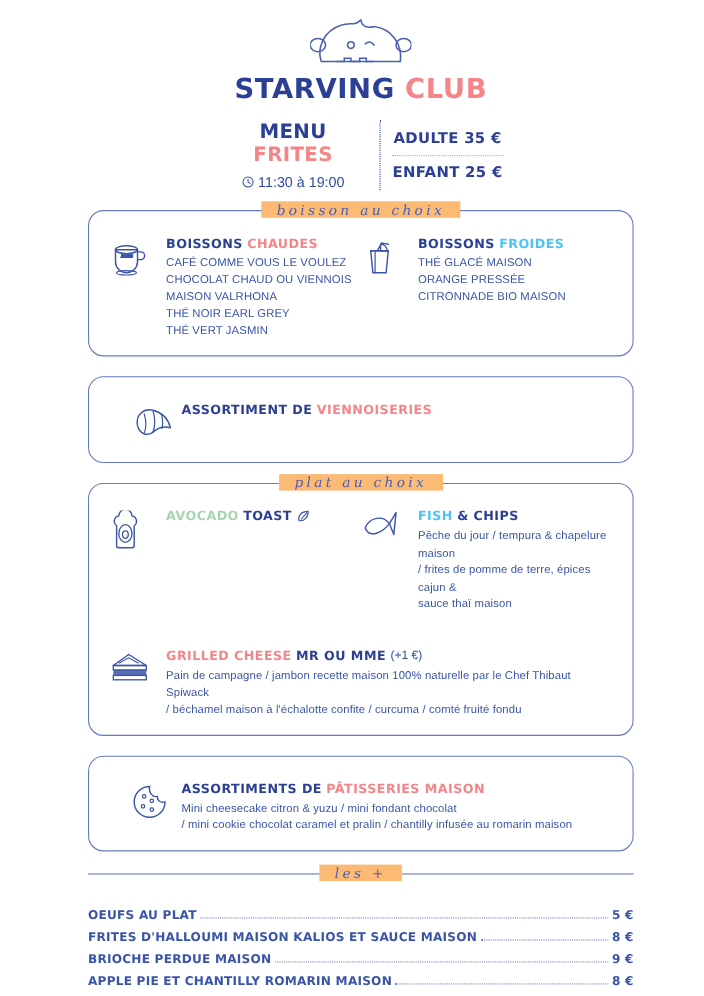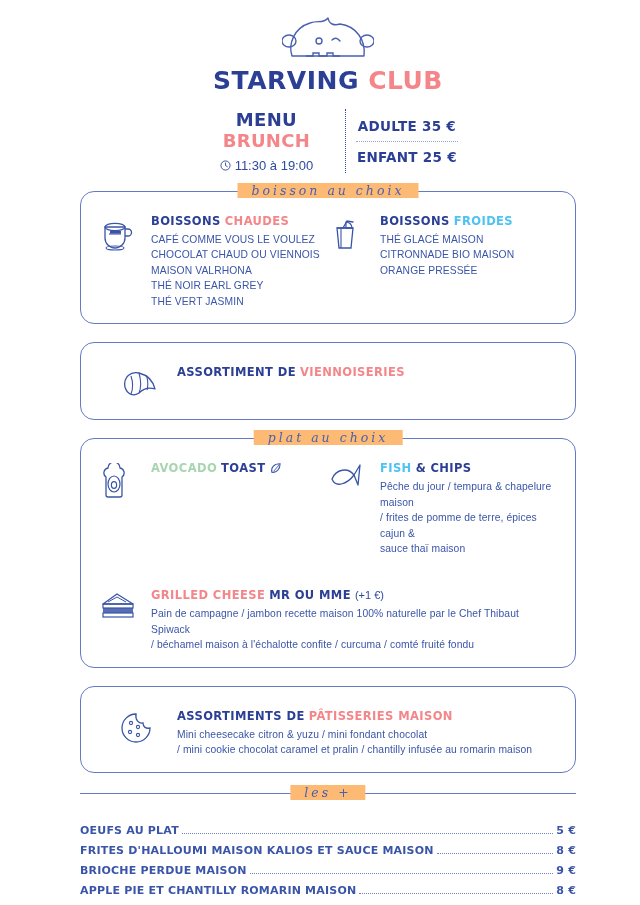--- a/index.html
+++ b/index.html
@@ -98,21 +98,21 @@
   .t-plain{ color:#2e4a9e; font-weight:normal; font-size:11px;
             font-family:"Liberation Sans", sans-serif; letter-spacing:0; }
   .item-desc {
     margin-top:4px;
     font-size:10.3px;
     line-height:1.5;
     color:#3a55a8;
     letter-spacing:0.1px;
   }
   .uc { text-transform:uppercase; }
-  .center-item { display:flex; gap:12px; justify-content:center; padding-left:20px; }
+  .center-item { display:flex; gap:0; justify-content:center; padding-left:20px; }
   .center-item .icon-box { width:46px; }
 
   
   .plus-list { margin:0 64px; padding-top:14px; }
   .prow {
     display:flex;
     align-items:flex-end;
     font-size:11px;
     font-weight:bold;
     font-family:"DejaVu Sans", sans-serif;
@@ -148,21 +148,21 @@
     <div class="brand">
       <span class="a">STARVING</span>
       <span class="b">CLUB</span>
     </div>
   </div>
 
   <div class="menu-head">
     <div class="mh-left">
       <div class="mh-title">
         <span class="a">MENU</span>
-        <span class="b">BRUNCH</span>
+        <span class="b">FRITES</span>
       </div>
       <div class="mh-hours">
         <svg width="11" height="11" viewBox="0 0 12 12">
           <circle cx="6" cy="6" r="5" fill="none" stroke="#2e4a9e" stroke-width="1"></circle>
           <path d="M6 3.2 V6 L8 7.3" fill="none" stroke="#2e4a9e" stroke-width="1" stroke-linecap="round"></path>
         </svg>
         <span>11:30 à 19:00</span>
       </div>
     </div>
     <div class="mh-sep"></div>
@@ -212,22 +212,22 @@
             <path d="M13 12 v20" stroke="#3a55a8" stroke-width="1.1"></path>
           </svg>
         </div>
         <div class="item-body">
           <div class="item-title">
             <span class="t-blue">BOISSONS</span>
             <span class="t-cyan">FROIDES</span>
           </div>
           <div class="item-desc uc">
             <div>THÉ GLACÉ MAISON</div>
+            <div>ORANGE PRESSÉE</div>
             <div>CITRONNADE BIO MAISON</div>
-            <div>ORANGE PRESSÉE</div>
           </div>
         </div>
       </div>
 
     </div>
   </div>
 
   <div class="section sec-mt">
     <div class="center-item">
       <div class="icon-box">

